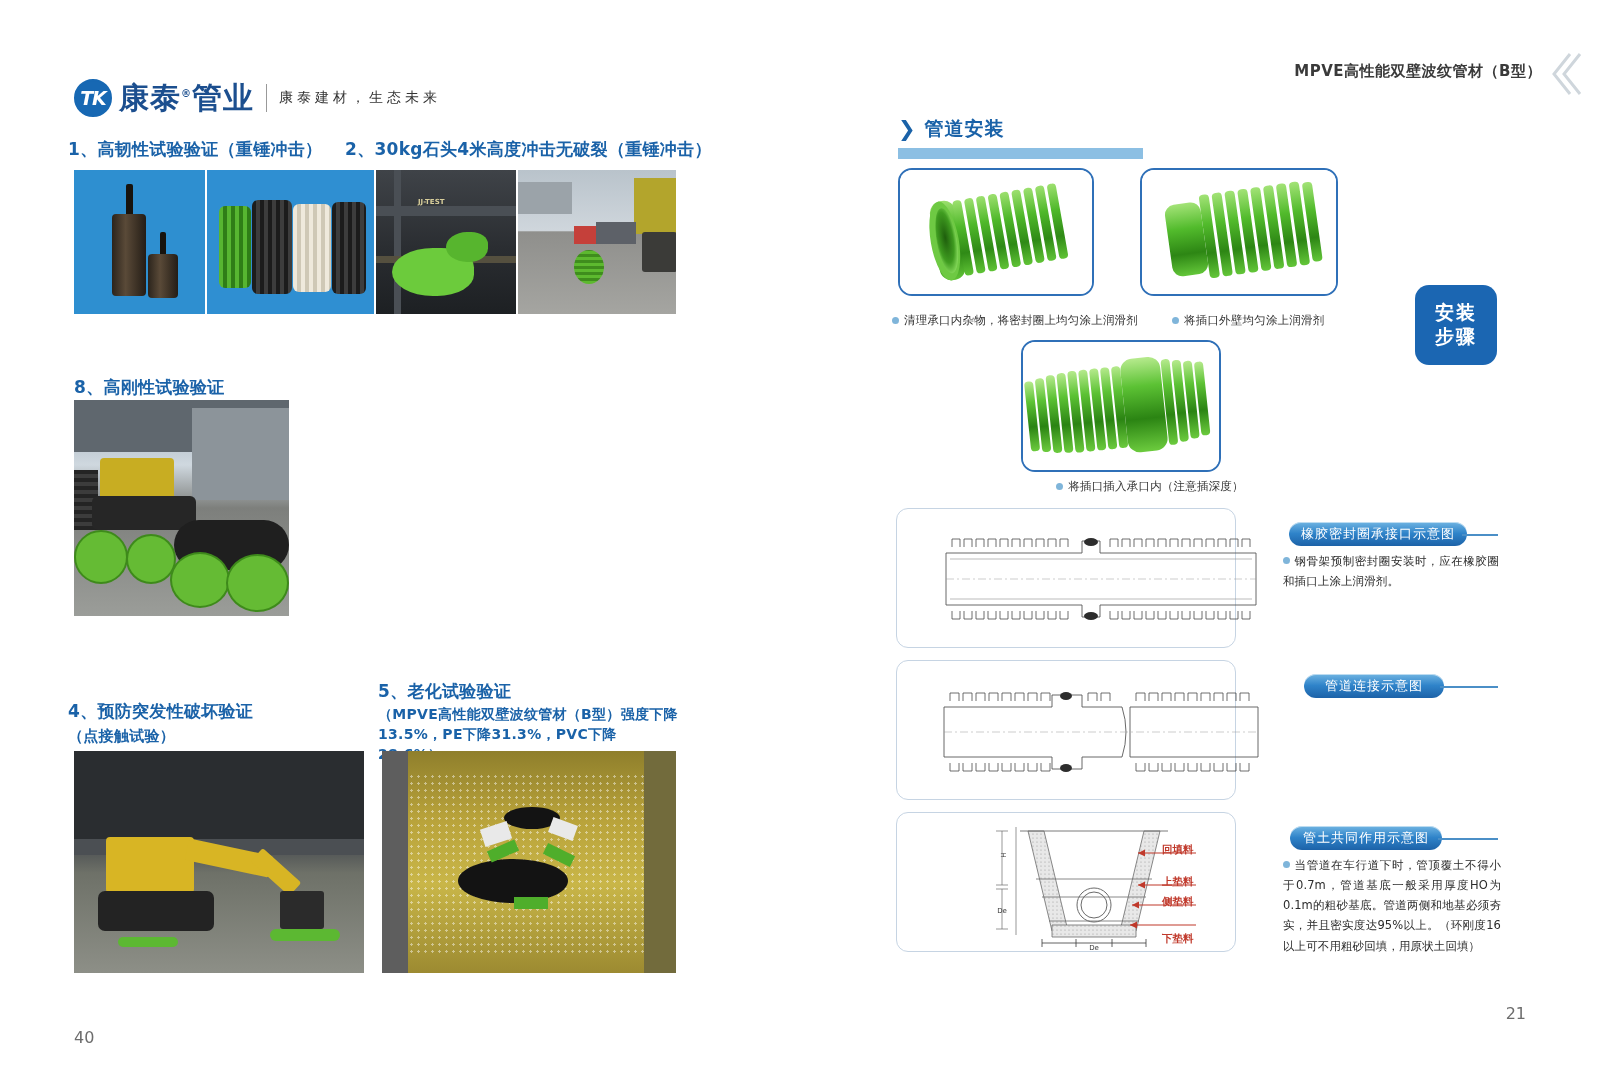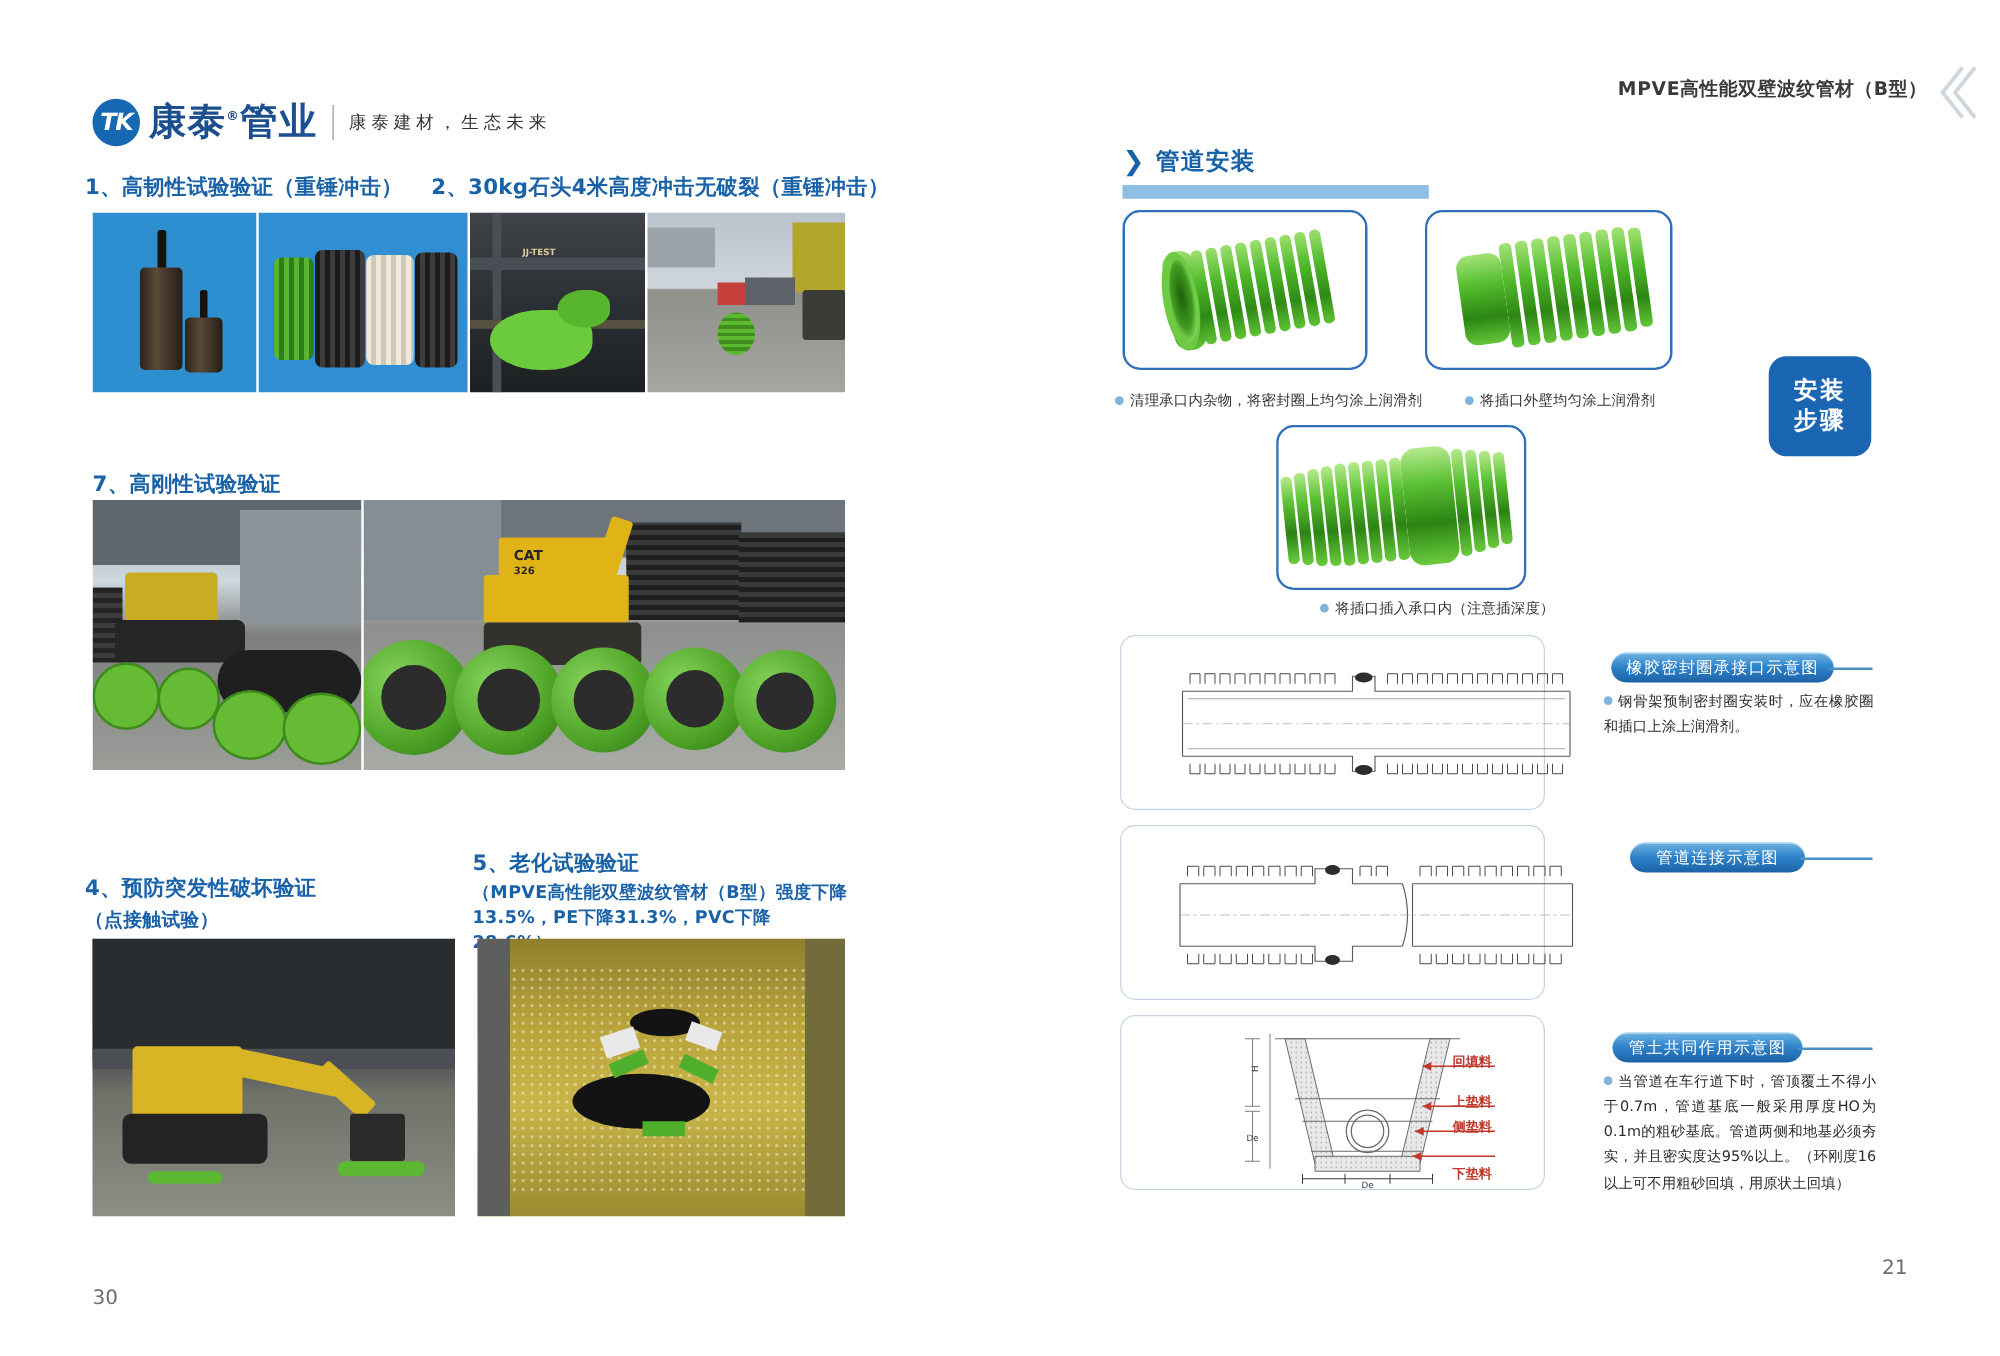--- a/index.html
+++ b/index.html
@@ -225,54 +225,37 @@
       <div class="photo ph-yard" style="width:159px;height:144px;">
         <div class="mach" style="left:0;top:12px;width:54px;height:32px;background:#9ba3a9;"></div>
         <div class="mach" style="left:116px;top:8px;width:43px;height:56px;background:#b3a52c;"></div>
         <div class="mach" style="left:124px;top:62px;width:35px;height:40px;background:#3b3b38;border-radius:3px;"></div>
         <div class="truck" style="left:56px;top:56px;width:22px;height:18px;"></div>
         <div class="mach" style="left:78px;top:52px;width:40px;height:22px;background:#5d6168;"></div>
         <div class="gcoil" style="left:56px;top:80px;width:30px;height:34px;"></div>
       </div>
     </div>
 
-    <div class="h-blue sec3-title">7、高刚性试验验证</div>
+    <div class="h-blue sec3-title">8、高刚性试验验证</div>
 
     <div class="strip" style="left:74px; top:376px; width:602px; height:216px;">
 
       <div class="photo ph-ex1" style="width:215px;height:216px;">
         <div class="bld" style="left:0;top:0;width:215px;height:52px;background:#5f676e;"></div>
         <div class="bld" style="left:118px;top:8px;width:97px;height:92px;background:#8c949a;"></div>
         <div class="blk" style="left:0;top:70px;width:24px;height:60px;background:repeating-linear-gradient(0deg,#242424 0 4px,#3c3c3c 4px 8px);"></div>
         <div class="yl" style="left:26px;top:58px;width:74px;height:44px;border-radius:4px;"></div>
         <div class="blk" style="left:18px;top:96px;width:104px;height:34px;border-radius:6px;"></div>
         <div class="grn" style="left:0;top:130px;width:54px;height:54px;"></div>
         <div class="grn" style="left:52px;top:134px;width:50px;height:50px;"></div>
         <div class="blk" style="left:100px;top:120px;width:115px;height:50px;border-radius:25px;background:#1f1f1f;"></div>
         <div class="grn" style="left:96px;top:152px;width:60px;height:56px;"></div>
         <div class="grn" style="left:152px;top:154px;width:63px;height:58px;"></div>
       </div>
 
-      <div class="photo ph-ex2" style="width:385px;height:216px;">
-        <div class="bld" style="left:0;top:0;width:385px;height:46px;background:#6d747b;"></div>
-        <div class="bld" style="left:0;top:0;width:110px;height:96px;background:#868e95;"></div>
-        <div class="blackstack" style="left:210px;top:18px;width:92px;height:78px;"></div>
-        <div class="blackstack" style="left:300px;top:26px;width:85px;height:72px;"></div>
-        <div class="cat" style="left:108px;top:30px;width:92px;height:52px;"></div>
-        <div class="cat" style="left:96px;top:60px;width:116px;height:38px;"></div>
-        <div class="cat" style="left:190px;top:14px;width:18px;height:54px;transform:rotate(18deg);"></div>
-        <div class="track" style="left:96px;top:98px;width:126px;height:34px;"></div>
-        <div style="position:absolute;left:120px;top:38px;font-size:11px;font-weight:bold;color:#262626;">CAT</div>
-        <div style="position:absolute;left:120px;top:52px;font-size:8px;font-weight:bold;color:#262626;">326</div>
-        <div class="bigpipe" style="left:-6px;top:112px;width:92px;height:92px;"></div>
-        <div class="bigpipe" style="left:72px;top:116px;width:88px;height:88px;"></div>
-        <div class="bigpipe" style="left:150px;top:118px;width:84px;height:84px;"></div>
-        <div class="bigpipe" style="left:224px;top:118px;width:82px;height:82px;"></div>
-        <div class="bigpipe" style="left:296px;top:120px;width:82px;height:82px;"></div>
-      </div>
     </div>
 
     <div class="h-blue sec4-title">
       <span>4、预防突发性破坏验证</span>
       <span class="sec4-sub">（点接触试验）</span>
     </div>
 
     <div class="h-blue sec5-title" style="width:300px;">
       <span>5、老化试验验证</span>
       <span class="sec5-body">（MPVE高性能双壁波纹管材（B型）强度下降13.5%，PE下降31.3%，PVC下降28.6%）</span>
@@ -296,21 +279,21 @@
       <div class="door" style="left:262px;top:0;width:32px;height:222px;background:#726b3c;"></div>
       <div class="spec" style="left:122px;top:56px;width:56px;height:22px;"></div>
       <div class="spec" style="left:76px;top:108px;width:110px;height:44px;"></div>
       <div class="wht" style="left:100px;top:74px;width:28px;height:18px;transform:rotate(-18deg);"></div>
       <div class="wht" style="left:168px;top:70px;width:26px;height:16px;transform:rotate(20deg);"></div>
       <div class="grn" style="left:106px;top:94px;width:30px;height:12px;transform:rotate(-24deg);"></div>
       <div class="grn" style="left:162px;top:98px;width:30px;height:12px;transform:rotate(26deg);"></div>
       <div class="grn" style="left:132px;top:146px;width:34px;height:12px;"></div>
     </div>
 
-    <div class="pagenum" style="left:74px;">30</div>
+    <div class="pagenum" style="left:74px;">40</div>
   </div>
 
   <div class="page-right"></div>
 
   <div class="rp-header">MPVE高性能双壁波纹管材（B型）</div>
   <div class="rp-chevrons">
     <svg width="34" height="44" viewBox="0 0 34 44">
       <path d="M22 2 L6 22 L22 42" stroke="#cfd6dc" stroke-width="3" fill="none"></path>
       <path d="M32 2 L16 22 L32 42" stroke="#cfd6dc" stroke-width="3" fill="none"></path>
     </svg>

